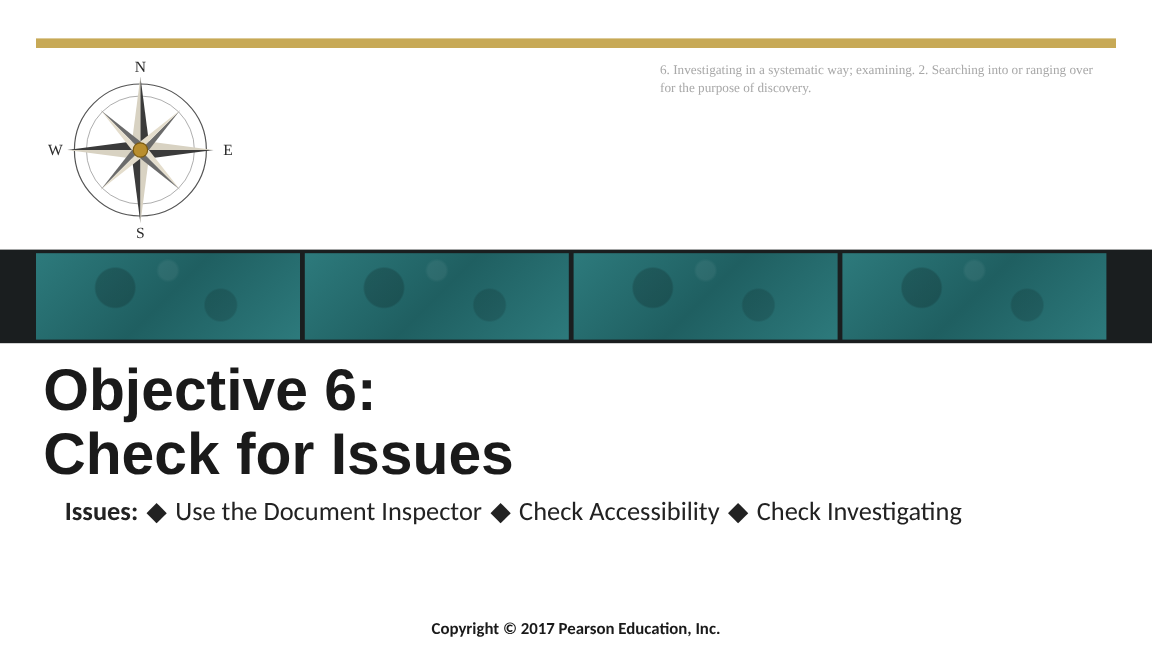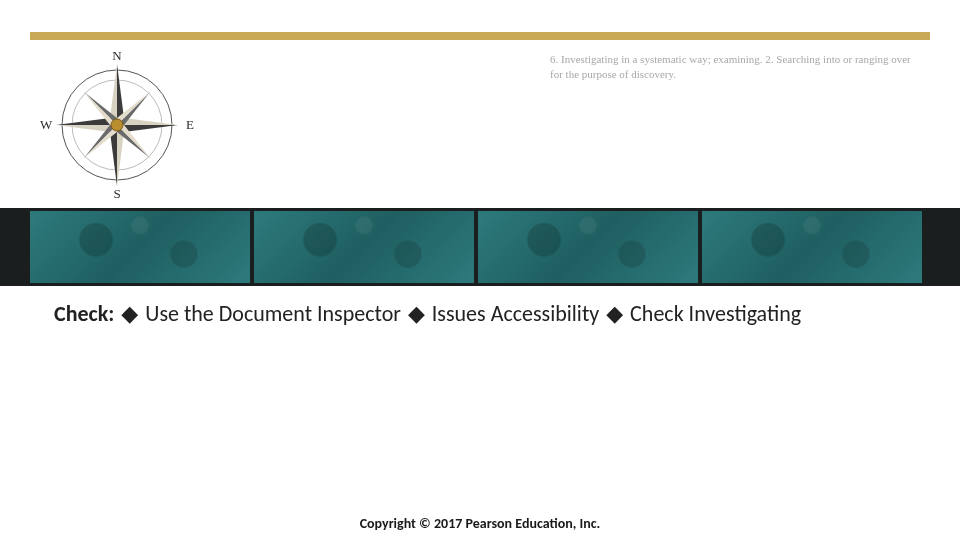--- a/index.html
+++ b/index.html
@@ -195,24 +195,28 @@
 </div>
 
 <div class="teal-band">
   <div class="teal-tile"></div>
   <div class="teal-tile"></div>
   <div class="teal-tile"></div>
   <div class="teal-tile"></div>
 </div>
 
 <div class="content">
+  <div class="objective-title">
+    <span>Objective 6:</span><br>
+    <span>Check for Issues</span>
+  </div>
   <div class="skills-line">
-    <span class="label">Check:</span>
+    <span class="label">Issues:</span>
     <span class="diamond">◆</span>
     <span>Use the Document Inspector</span>
     <span class="diamond">◆</span>
-    <span>Issues Accessibility</span>
+    <span>Check Accessibility</span>
     <span class="diamond">◆</span>
     <span>Check Investigating</span>
   </div>
 </div>
 
 <div class="copyright">Copyright © 2017 Pearson Education, Inc.</div>
 
 </body></html>

